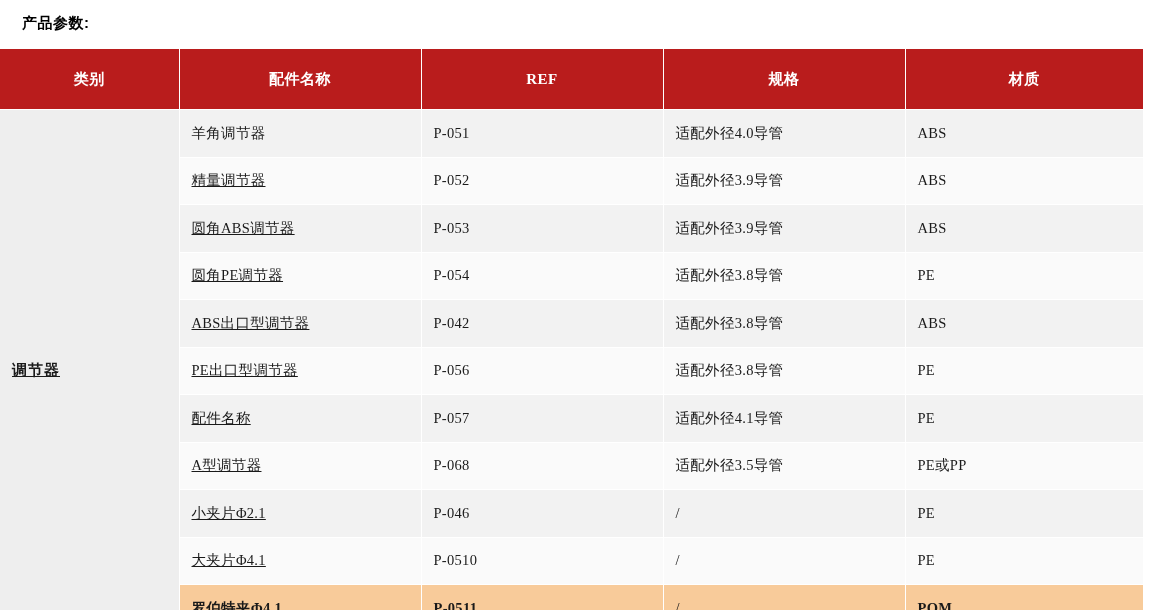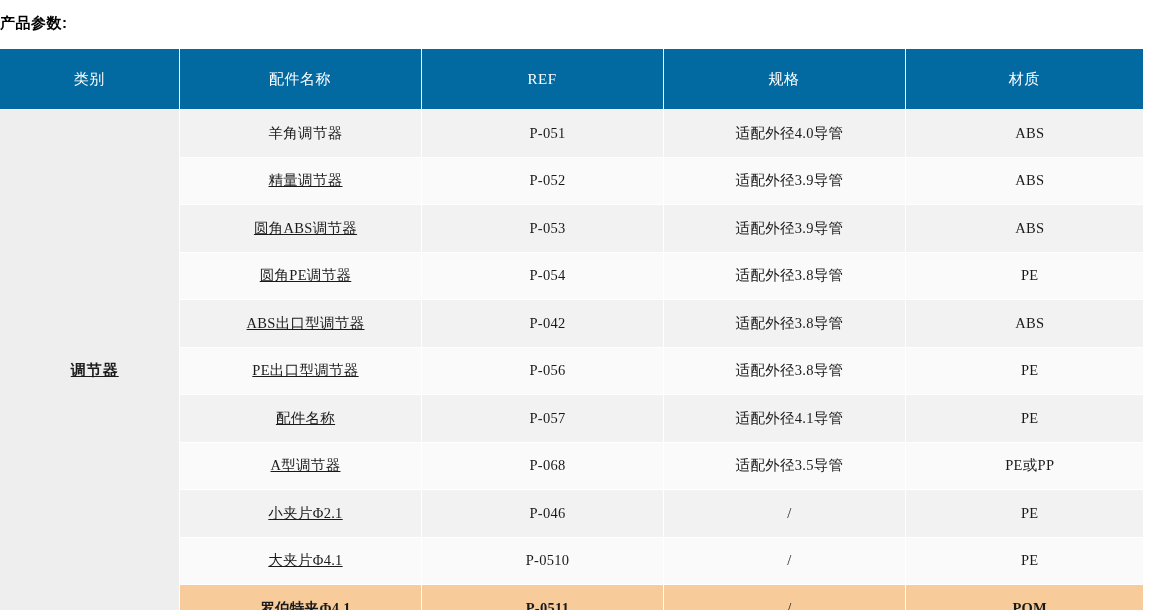--- a/index.html
+++ b/index.html
@@ -15,21 +15,21 @@
     overflow: hidden;
   }
   .page {
     position: relative;
     width: 1150px;
     height: 610px;
     box-sizing: border-box;
   }
   .doc-title {
     position: absolute;
-    left: 0;
+    left: 22px;
     top: 14px;
     font-family: "Liberation Sans", "DejaVu Sans", sans-serif;
     font-size: 15px;
     font-weight: bold;
     letter-spacing: 0.5px;
     color: #000000;
   }
   table.params {
     position: absolute;
     left: 0px;
@@ -39,36 +39,36 @@
     table-layout: fixed;
     font-size: 14.5px;
   }
   table.params col.c0 { width: 179px; }
   table.params col.c1 { width: 242px; }
   table.params col.c2 { width: 242px; }
   table.params col.c3 { width: 242px; }
   table.params col.c4 { width: 238px; }
 
   table.params thead th {
-    background: #0369a1;
+    background: #b91c1c;
     color: #ffffff;
-    font-weight: normal;
+    font-weight: bold;
     height: 58px;
     text-align: center;
     vertical-align: middle;
     border: 1px solid #ffffff;
     font-size: 15px;
     letter-spacing: 0.5px;
   }
   table.params thead th:first-child { border-left: none; }
   table.params thead th:last-child { border-right: none; }
 
   table.params tbody td {
     height: 44.5px;
-    text-align: center;
+    text-align: left;
     vertical-align: middle;
     border: 1px solid #ffffff;
     background: #f2f2f2;
     color: #1a1a1a;
     letter-spacing: 0.3px;
     padding-left: 12px;
   }
   table.params tbody tr.alt td {
     background: #fafafa;
   }

